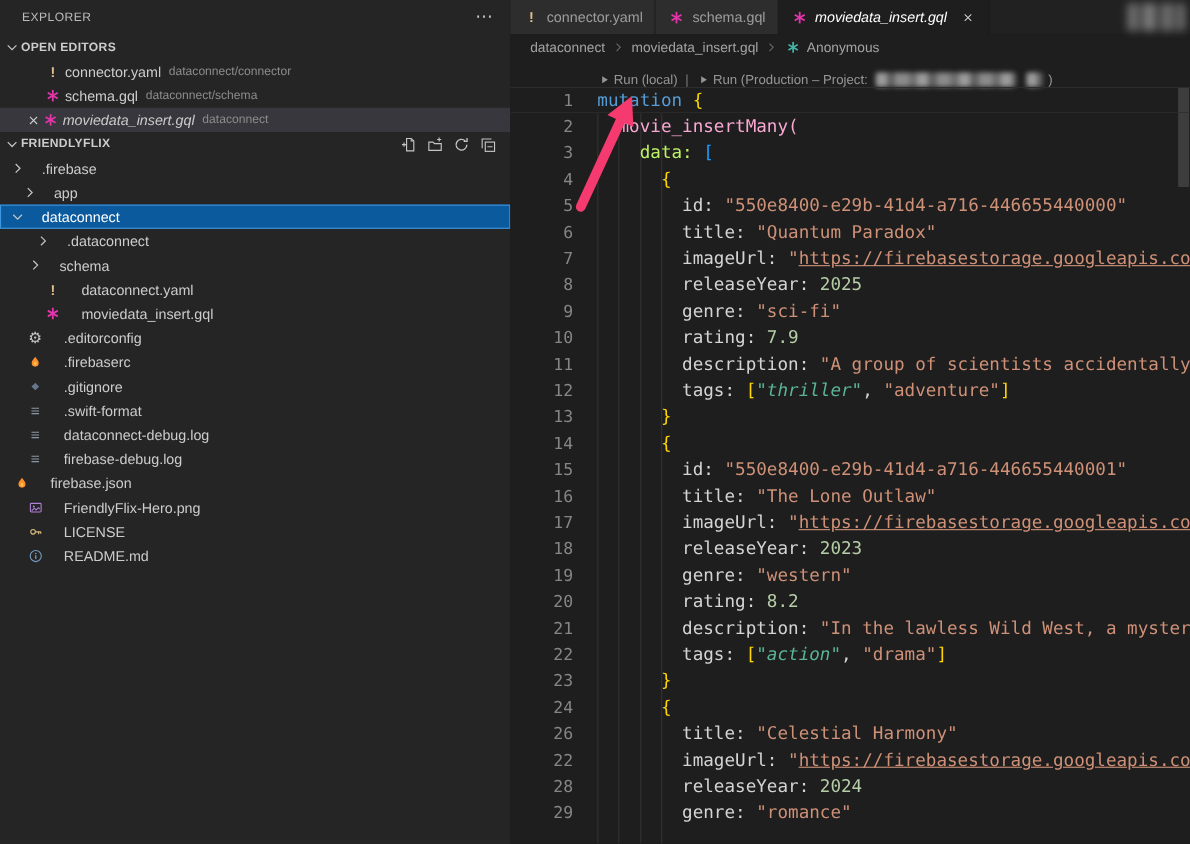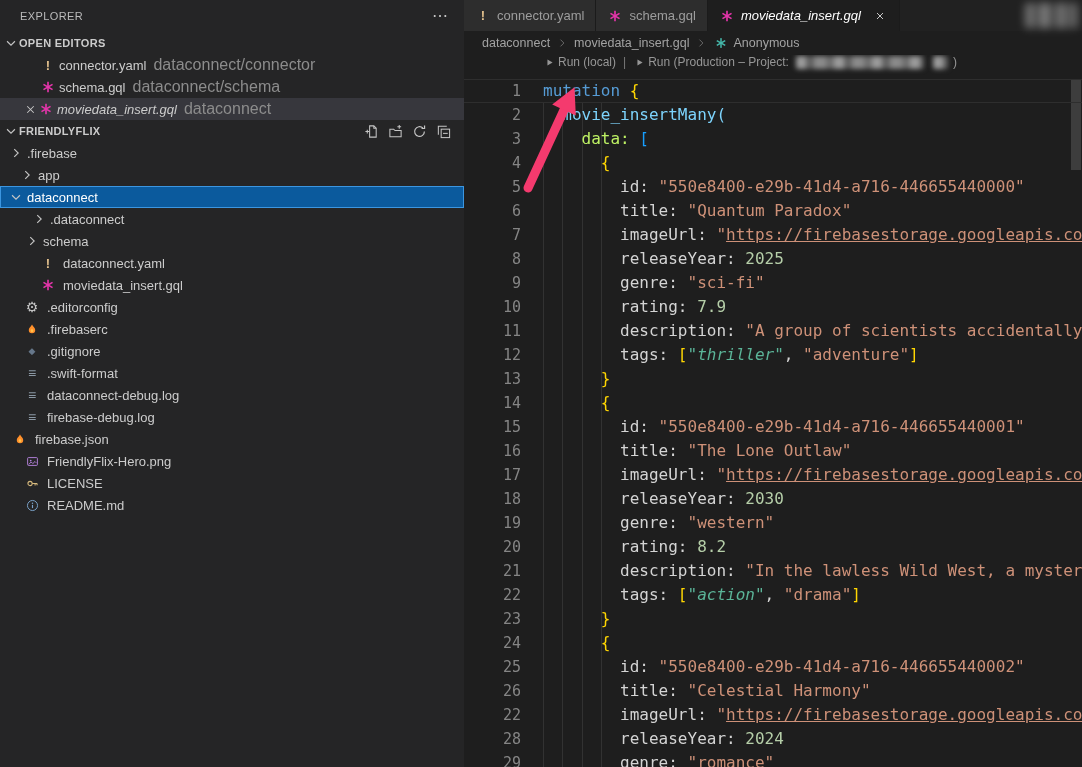--- a/index.html
+++ b/index.html
@@ -11,33 +11,33 @@
   .sidebar{position:absolute;left:0;top:0;width:464px;height:100%;background:#252526;overflow:hidden}
   .sb-header{height:32px;display:flex;align-items:center;justify-content:space-between;padding:0 16px 0 20px}
   .sb-title{font-size:11px;letter-spacing:.4px;color:#bbb}
   .sb-menu{color:#c5c5c5;font-size:16px;cursor:pointer;line-height:1}
   .section-header{height:22px;display:flex;align-items:center;font-size:11px;font-weight:700;color:#ccc;padding-left:3px;cursor:pointer}
   .section-title{letter-spacing:.3px}
   .ws-actions{margin-left:auto;display:flex;gap:7px;padding-right:12px}
   .ws-actions .icon{width:17px;height:17px;cursor:pointer;color:#c5c5c5}
   .ws-actions .icon svg{width:15px;height:15px}
   .row{height:22px;display:flex;align-items:center;font-size:13px;color:#ccc;cursor:pointer;white-space:nowrap;overflow:hidden}
-  .row-desc{margin-left:7px;font-size:16px;color:#8c8c8c}
+  .row-desc{margin-left:7px;font-size:11px;color:#8c8c8c}
   .oe-row{padding-left:22px}
   .oe-row.active{background:#37373d}
   .oe-close,.oe-close-spacer{width:18px;height:16px;flex:none;display:inline-flex;align-items:center;justify-content:center;color:#c8c8c8}
   .oe-close svg{width:12px;height:12px}
   .oe-name{margin-left:3px}
   .italic{font-style:italic}
   .icon{display:inline-flex;align-items:center;justify-content:center;width:16px;height:16px;flex:none}
   .icon svg{width:13px;height:13px;display:block}
   .chev{color:#c5c5c5}
   .chev svg{width:14px;height:14px}
   .file-ic{margin-right:4px}
-  .tree-label{margin-left:3px}
+  .tree-label{margin-left:14px}
   .tree-row.selected{background:#0b5a9d;outline:1px solid #3c96e0;outline-offset:-1px;color:#fff}
   .warn-glyph{color:#e2c08d;font-weight:700;font-size:13px;font-style:normal}
   .i-gear{font-size:14px;color:#c5c5c5}
   .i-diamond{font-size:9px;color:#66778a}
   .i-lines{font-size:14px;color:#8a97a3}
   .i-graphql svg{width:12px;height:12px}
   .i-flame svg{width:12px;height:13px}
 
   
   .editor-area{position:absolute;left:464px;top:0;right:0;bottom:0;background:#1e1e1e}
@@ -51,37 +51,37 @@
   .blur-blob{position:absolute;right:5px;top:3px;width:52px;height:25px;border-radius:3px;filter:blur(4px);opacity:.75;
     background:repeating-linear-gradient(90deg,#8f8f8f 0 8px,#595959 8px 16px,#a3a3a3 16px 24px,#4e4e4e 24px 32px)}
   .breadcrumb{height:24px;display:flex;align-items:center;padding-left:16px;font-size:12.5px;color:#a3a3a3;gap:2px;background:#1e1e1e}
   .bc-item{cursor:pointer;padding:0 2px}
   .bc-sep{color:#6a6a6a}
   .bc-sep svg{width:12px;height:12px}
   .bc-sym{color:#45b8ab;margin-left:2px}
   .bc-sym svg{width:12px;height:12px}
 
   .code-region{position:absolute;left:0;top:55px;right:0;bottom:0;font-family:"DejaVu Sans Mono","Liberation Mono",monospace;font-size:16px;color:#d4d4d4;overflow:hidden}
-  .codelens{height:24px;display:flex;align-items:flex-start;padding-left:79px;font-size:12px;color:#969696;font-family:"Liberation Sans",sans-serif;gap:5px}
+  .codelens{height:24px;display:flex;align-items:flex-end;padding-left:79px;font-size:12px;color:#969696;font-family:"Liberation Sans",sans-serif;gap:5px}
   .cl-link{display:inline-flex;align-items:center;gap:3px;cursor:pointer}
   .cl-play{width:12px;height:12px;color:#969696}
   .cl-play svg{width:11px;height:11px}
   .cl-sep{color:#7a7a7a;padding:0 2px}
   .redacted{display:inline-block;width:128px;height:13px;margin:0 4px;border-radius:2px;filter:blur(2.5px);vertical-align:middle;
     background:repeating-linear-gradient(90deg,#9b9b9b 0 10px,#616161 10px 18px,#8a8a8a 18px 30px,#6e6e6e 30px 38px)}
   .redacted.sm{width:15px;margin:0 2px}
 
   .guide{position:absolute;width:1px;top:48px;bottom:0;background:#323232;z-index:0}
   .code-line{display:flex;height:24px;line-height:24px;white-space:pre;position:relative;z-index:1}
   .code-line.current{box-shadow:inset 0 1px 0 #2e2e2e, inset 0 -1px 0 #2e2e2e}
   .ln{flex:none;width:57px;text-align:right;color:#858585;font-size:15px}
   .lc{margin-left:22px}
 
   .tk-kw{color:#569cd6}
-  .tk-fn{color:#7dd3fc}
+  .tk-fn{color:#f9a8d4}
   .tk-pl{color:#d4d4d4}
   .tk-at{color:#bef264}
   .tk-st{color:#ce9178}
   .tk-lk{color:#ce9178;text-decoration:underline}
   .tk-nu{color:#b5cea8}
   .tk-bg{color:#ffd602}
   .tk-bb{color:#179fff}
   .tk-si{color:#5bb498;font-style:italic}
 
   .scroll-thumb{position:absolute;right:1px;top:25px;width:10px;height:90px;background:rgba(121,121,121,.35)}
@@ -409,28 +409,27 @@
           <div class="code-line"><span class="ln">8</span><span class="lc"><span class="tk-pl">        releaseYear: </span><span class="tk-nu">2025</span></span></div>
           <div class="code-line"><span class="ln">9</span><span class="lc"><span class="tk-pl">        genre: </span><span class="tk-st">"sci-fi"</span></span></div>
           <div class="code-line"><span class="ln">10</span><span class="lc"><span class="tk-pl">        rating: </span><span class="tk-nu">7.9</span></span></div>
           <div class="code-line"><span class="ln">11</span><span class="lc"><span class="tk-pl">        description: </span><span class="tk-st">"A group of scientists accidentally</span></span></div>
           <div class="code-line"><span class="ln">12</span><span class="lc"><span class="tk-pl">        tags: </span><span class="tk-bg">[</span><span class="tk-si">"thriller"</span><span class="tk-pl">, </span><span class="tk-st">"adventure"</span><span class="tk-bg">]</span></span></div>
           <div class="code-line"><span class="ln">13</span><span class="lc"><span class="tk-pl">      </span><span class="tk-bg">}</span></span></div>
           <div class="code-line"><span class="ln">14</span><span class="lc"><span class="tk-pl">      </span><span class="tk-bg">{</span></span></div>
           <div class="code-line"><span class="ln">15</span><span class="lc"><span class="tk-pl">        id: </span><span class="tk-st">"550e8400-e29b-41d4-a716-446655440001"</span></span></div>
           <div class="code-line"><span class="ln">16</span><span class="lc"><span class="tk-pl">        title: </span><span class="tk-st">"The Lone Outlaw"</span></span></div>
           <div class="code-line"><span class="ln">17</span><span class="lc"><span class="tk-pl">        imageUrl: </span><span class="tk-st">"</span><span class="tk-lk">https://firebasestorage.googleapis.com</span></span></div>
-          <div class="code-line"><span class="ln">18</span><span class="lc"><span class="tk-pl">        releaseYear: </span><span class="tk-nu">2030</span></span></div>
+          <div class="code-line"><span class="ln">18</span><span class="lc"><span class="tk-pl">        releaseYear: </span><span class="tk-nu">2023</span></span></div>
           <div class="code-line"><span class="ln">19</span><span class="lc"><span class="tk-pl">        genre: </span><span class="tk-st">"western"</span></span></div>
           <div class="code-line"><span class="ln">20</span><span class="lc"><span class="tk-pl">        rating: </span><span class="tk-nu">8.2</span></span></div>
           <div class="code-line"><span class="ln">21</span><span class="lc"><span class="tk-pl">        description: </span><span class="tk-st">"In the lawless Wild West, a mysterious</span></span></div>
           <div class="code-line"><span class="ln">22</span><span class="lc"><span class="tk-pl">        tags: </span><span class="tk-bg">[</span><span class="tk-si">"action"</span><span class="tk-pl">, </span><span class="tk-st">"drama"</span><span class="tk-bg">]</span></span></div>
           <div class="code-line"><span class="ln">23</span><span class="lc"><span class="tk-pl">      </span><span class="tk-bg">}</span></span></div>
           <div class="code-line"><span class="ln">24</span><span class="lc"><span class="tk-pl">      </span><span class="tk-bg">{</span></span></div>
-          <div class="code-line"><span class="ln">25</span><span class="lc"><span class="tk-pl">        id: </span><span class="tk-st">"550e8400-e29b-41d4-a716-446655440002"</span></span></div>
           <div class="code-line"><span class="ln">26</span><span class="lc"><span class="tk-pl">        title: </span><span class="tk-st">"Celestial Harmony"</span></span></div>
           <div class="code-line"><span class="ln">22</span><span class="lc"><span class="tk-pl">        imageUrl: </span><span class="tk-st">"</span><span class="tk-lk">https://firebasestorage.googleapis.com</span></span></div>
           <div class="code-line"><span class="ln">28</span><span class="lc"><span class="tk-pl">        releaseYear: </span><span class="tk-nu">2024</span></span></div>
           <div class="code-line"><span class="ln">29</span><span class="lc"><span class="tk-pl">        genre: </span><span class="tk-st">"romance"</span></span></div>
         </div>
       <div class="scroll-thumb"></div>
     </div>
   </main>
 
   <svg class="annotation-arrow" id="arrow" viewBox="0 0 120 140" xmlns="http://www.w3.org/2000/svg">

